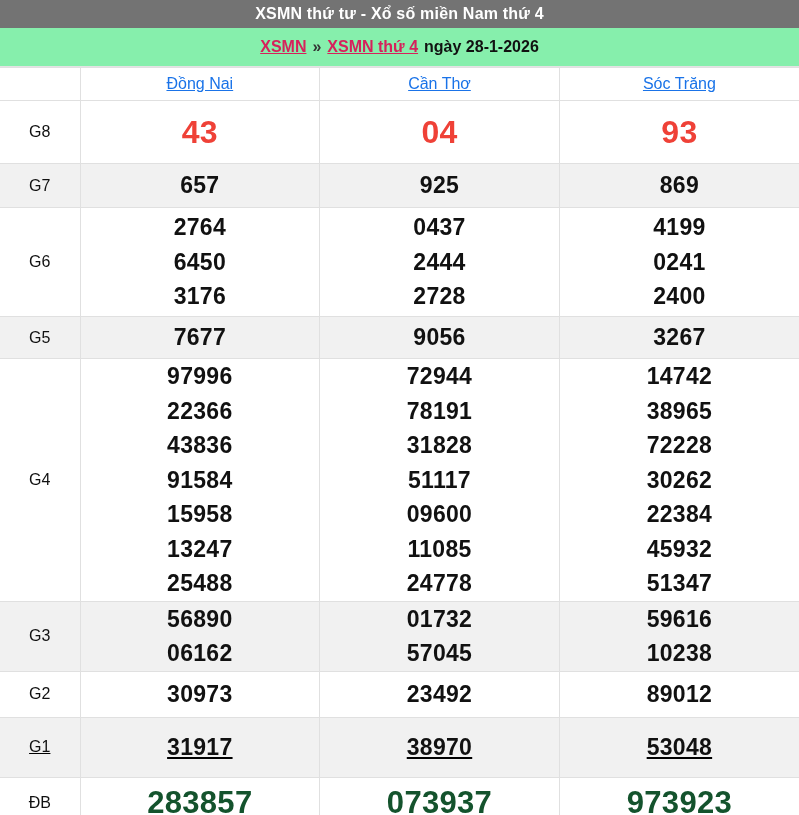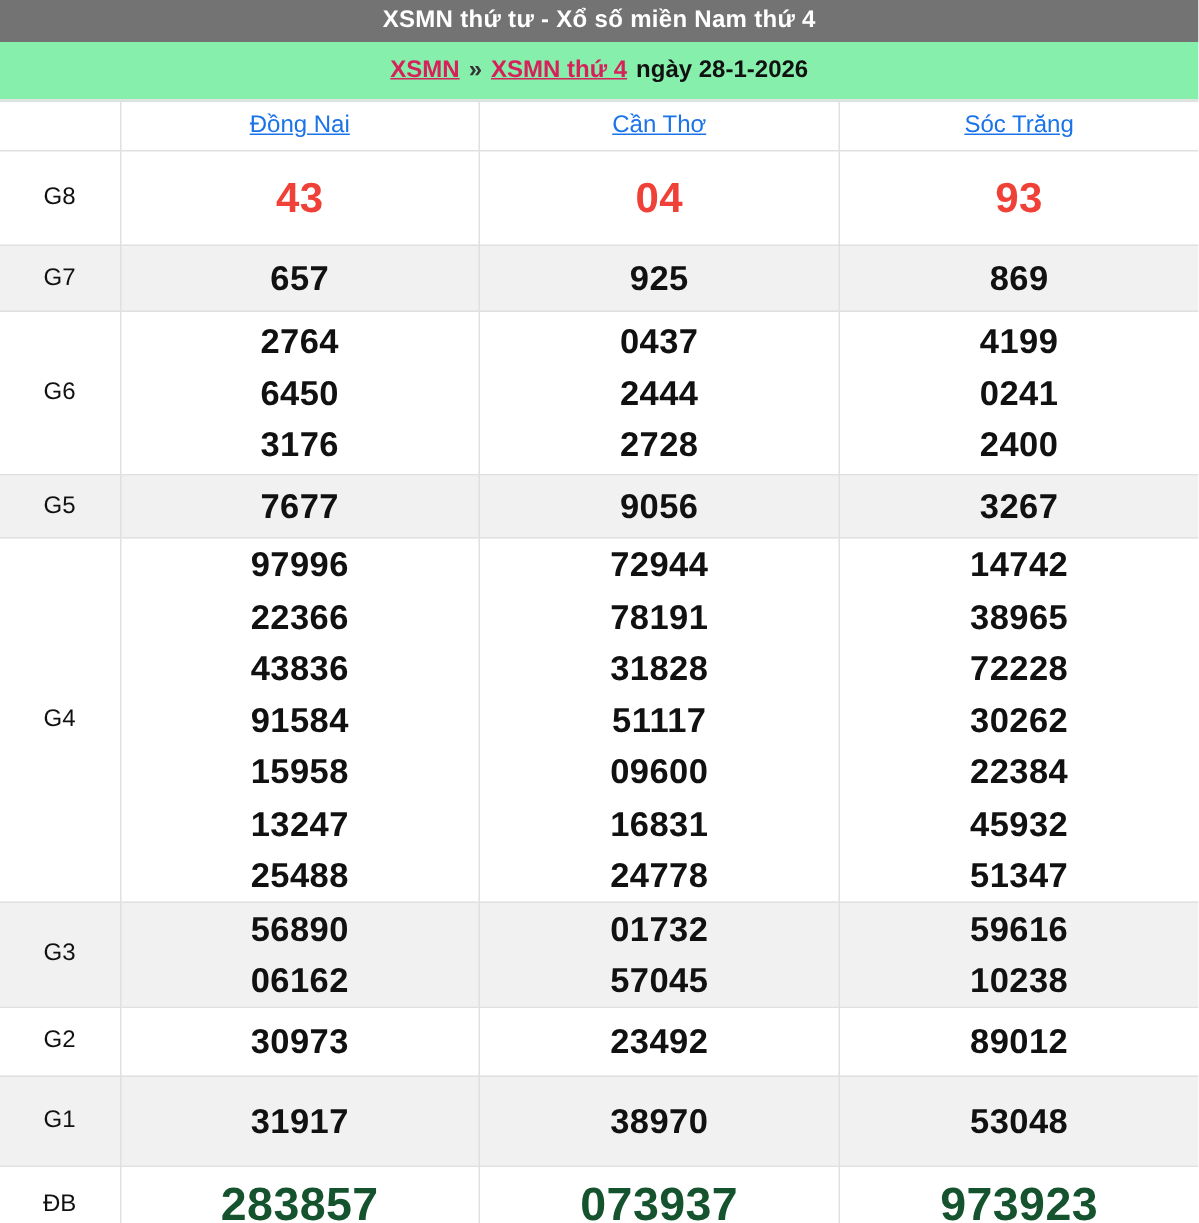--- a/index.html
+++ b/index.html
@@ -69,39 +69,39 @@
   }
 
   tbody tr:nth-child(even) { background: #f1f1f1; }
   tbody tr:nth-child(1)  { height: 63px; }
   tbody tr:nth-child(2)  { height: 44px; margin-top: 28px; }
   tbody tr:nth-child(3)  { height: 109px; }
   tbody tr:nth-child(4)  { height: 42px; }
   tbody tr:nth-child(5)  { height: 242px; }
   tbody tr:nth-child(6)  { height: 63px; }
   tbody tr:nth-child(7)  { height: 46px; margin-left: 12px; }
-  tbody tr:nth-child(8)  { height: 60px; }
+  tbody tr:nth-child(8)  { height: 60px; text-decoration: underline; }
   tbody tr:nth-child(9)  { height: 52px; padding-left: 36px; }
 
   td.prize-label {
     font-size: 16px;
     color: #111111;
     font-weight: normal;
   }
   td.num-cell .num {
     font-size: 23px;
     font-weight: bold;
     color: #111111;
     line-height: 34.5px;
     letter-spacing: .3px;
   }
   
   tbody tr:first-child td.num-cell .num {
     color: #ef4137;
-    font-size: 28px;
+    font-size: 32px;
     line-height: 38px;
   }
   
   tbody tr:last-child td.num-cell .num {
     color: #14532d;
     font-size: 31px;
     line-height: 42px;
   }
 </style>
 </head>
@@ -200,21 +200,21 @@
             <div class="num">15958</div>
             <div class="num">13247</div>
             <div class="num">25488</div>
           </td>
           <td class="num-cell">
             <div class="num">72944</div>
             <div class="num">78191</div>
             <div class="num">31828</div>
             <div class="num">51117</div>
             <div class="num">09600</div>
-            <div class="num">16831</div>
+            <div class="num">11085</div>
             <div class="num">24778</div>
           </td>
           <td class="num-cell">
             <div class="num">14742</div>
             <div class="num">38965</div>
             <div class="num">72228</div>
             <div class="num">30262</div>
             <div class="num">22384</div>
             <div class="num">45932</div>
             <div class="num">51347</div>

